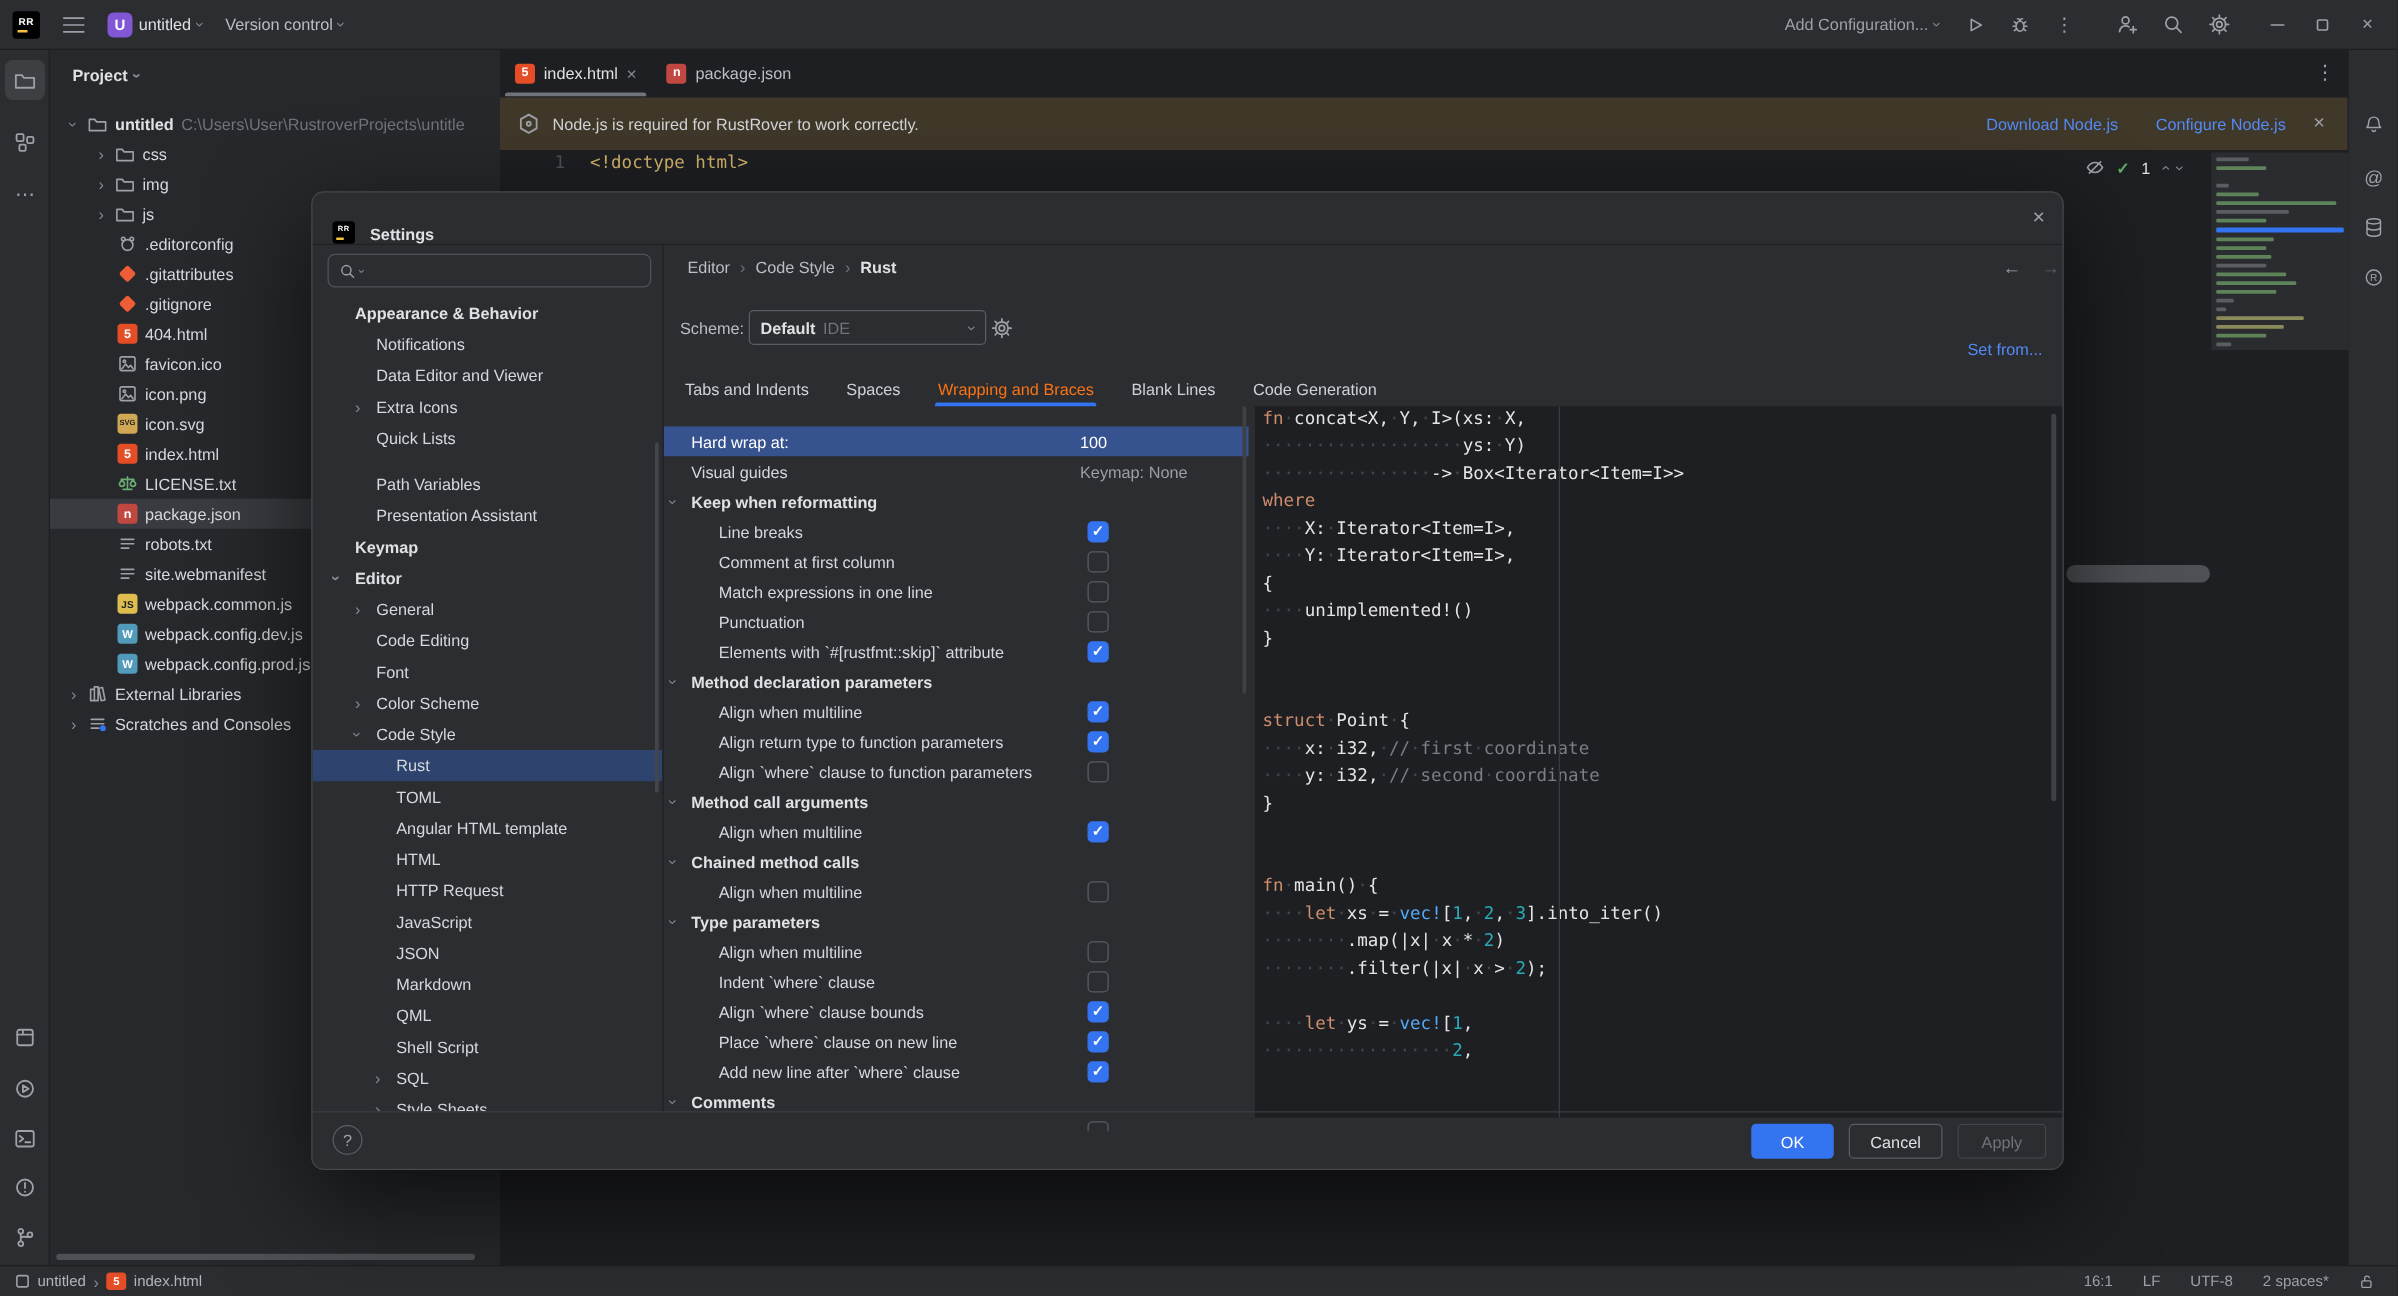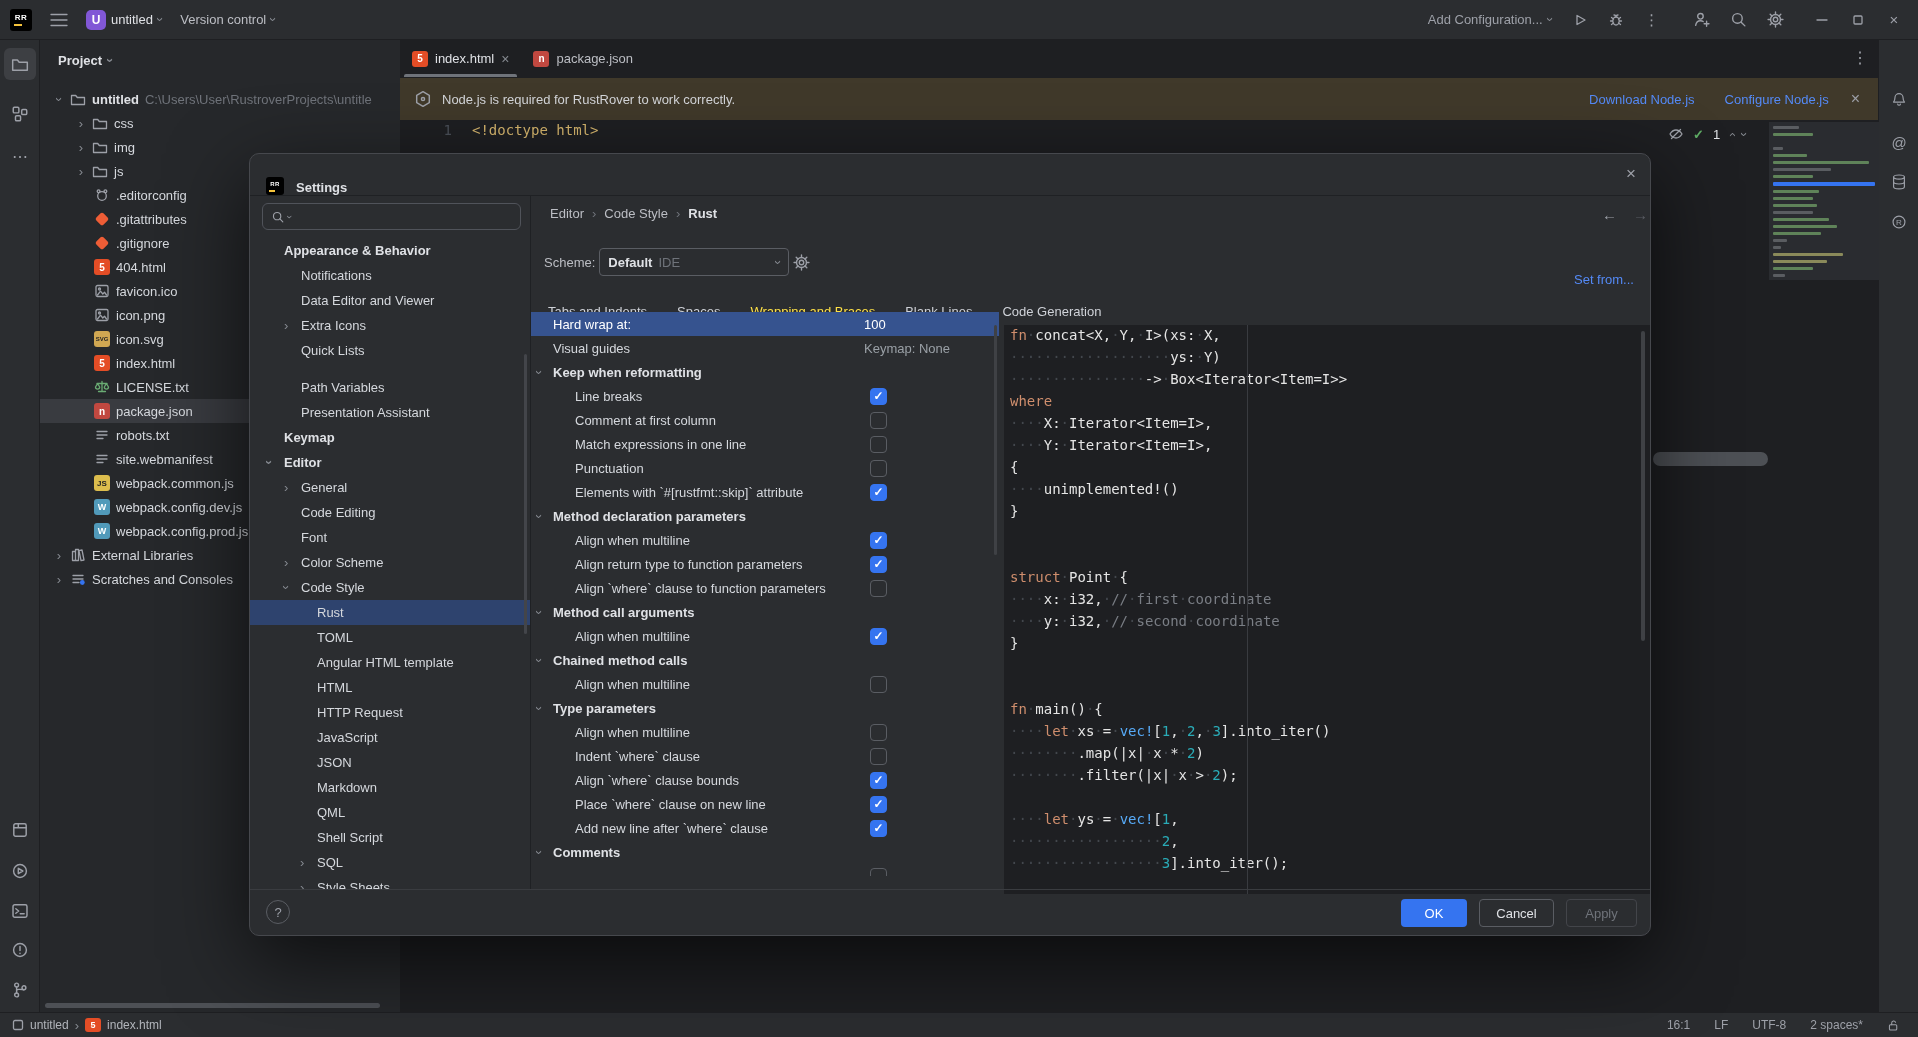--- a/index.html
+++ b/index.html
@@ -94,24 +94,24 @@
   #d-breadcrumb .sep{color:#6f737a}
   #d-navarrows{position:absolute;left:1352px;top:52px;display:flex;gap:16px;font-size:15px}
   #d-scheme{position:absolute;left:294px;top:94px;display:flex;align-items:center;gap:4px}
   #schemebox{width:190px;height:28px;border:1px solid #5a5d63;border-radius:4px;background:#2b2d30;display:flex;align-items:center;padding:0 8px;gap:6px}
   #schemebox .v{color:#dfe1e5;font-weight:600}
   #schemebox .sfx{color:#6f737a}
   #schemebox .chev{margin-left:auto}
   #d-setfrom{position:absolute;left:1324px;top:118px;color:#548af7}
   #d-tabs{position:absolute;left:296px;top:143px;display:flex;gap:26px;height:28px}
   .dtab{display:flex;align-items:center;color:#cfd2d8;position:relative;padding:0 2px}
-  .dtab.active{color:#fde047}
+  .dtab.active{color:#f97316}
   .dtab.active:after{content:"";position:absolute;left:0;right:0;bottom:0;height:3px;background:#3574f0;border-radius:2px 2px 0 0}
 
-  #d-list{position:absolute;left:281px;top:158px;width:468px;height:564px;overflow:hidden}
+  #d-list{position:absolute;left:281px;top:187px;width:468px;height:564px;overflow:hidden}
   .srow{height:24px;display:flex;align-items:center;position:relative;color:#d5d8dd}
   .srow .chev{position:absolute;left:6px;color:#868a91}
   .srow .lbl{position:absolute;white-space:nowrap}
   .srow.grp .lbl{font-weight:600;color:#dfe1e5}
   .srow.sel{background:#36538f;color:#fff}
   .srow .val{position:absolute;left:333px;white-space:nowrap}
   .srow .val.muted{color:#9aa0a6}
   .cb{position:absolute;left:339px;width:17px;height:17px;border-radius:4px;border:1px solid #5a5d63}
   .cb.on{background:#3574f0;border-color:#3574f0;color:#fff;display:flex;align-items:center;justify-content:center;font-size:12px;font-weight:700}
   #d-list-thumb{position:absolute;left:744px;top:171px;width:3px;height:230px;background:#3f4145;border-radius:2px}
@@ -854,21 +854,20 @@
         <div class="code-line"><span class="tk-p">}</span></div>
         <div class="code-line">&nbsp;</div>
         <div class="code-line">&nbsp;</div>
         <div class="code-line"><span class="tk-kw">fn</span><span class="tk-ws">·</span><span class="tk-p">main()</span><span class="tk-ws">·</span><span class="tk-p">{</span></div>
         <div class="code-line"><span class="tk-ws">····</span><span class="tk-kw">let</span><span class="tk-ws">·</span><span class="tk-p">xs</span><span class="tk-ws">·</span><span class="tk-p">=</span><span class="tk-ws">·</span><span class="tk-m">vec!</span><span class="tk-p">[</span><span class="tk-n">1</span><span class="tk-p">,</span><span class="tk-ws">·</span><span class="tk-n">2</span><span class="tk-p">,</span><span class="tk-ws">·</span><span class="tk-n">3</span><span class="tk-p">].into_iter()</span></div>
         <div class="code-line"><span class="tk-ws">········</span><span class="tk-p">.map(|x|</span><span class="tk-ws">·</span><span class="tk-p">x</span><span class="tk-ws">·</span><span class="tk-p">*</span><span class="tk-ws">·</span><span class="tk-n">2</span><span class="tk-p">)</span></div>
         <div class="code-line"><span class="tk-ws">········</span><span class="tk-p">.filter(|x|</span><span class="tk-ws">·</span><span class="tk-p">x</span><span class="tk-ws">·</span><span class="tk-p">&gt;</span><span class="tk-ws">·</span><span class="tk-n">2</span><span class="tk-p">);</span></div>
         <div class="code-line">&nbsp;</div>
         <div class="code-line"><span class="tk-ws">····</span><span class="tk-kw">let</span><span class="tk-ws">·</span><span class="tk-p">ys</span><span class="tk-ws">·</span><span class="tk-p">=</span><span class="tk-ws">·</span><span class="tk-m">vec!</span><span class="tk-p">[</span><span class="tk-n">1</span><span class="tk-p">,</span></div>
         <div class="code-line"><span class="tk-ws">··················</span><span class="tk-n">2</span><span class="tk-p">,</span></div>
-        <div class="code-line"><span class="tk-ws">··················</span><span class="tk-n">3</span><span class="tk-p">].into_iter();</span></div>
       </div>
     <div id="pv-thumb"></div>
   </div>
 
   <div id="d-bottom">
     <div id="d-help">?</div>
     <div class="btn" id="btn-ok">OK</div>
     <div class="btn" id="btn-cancel">Cancel</div>
     <div class="btn" id="btn-apply">Apply</div>
   </div>

